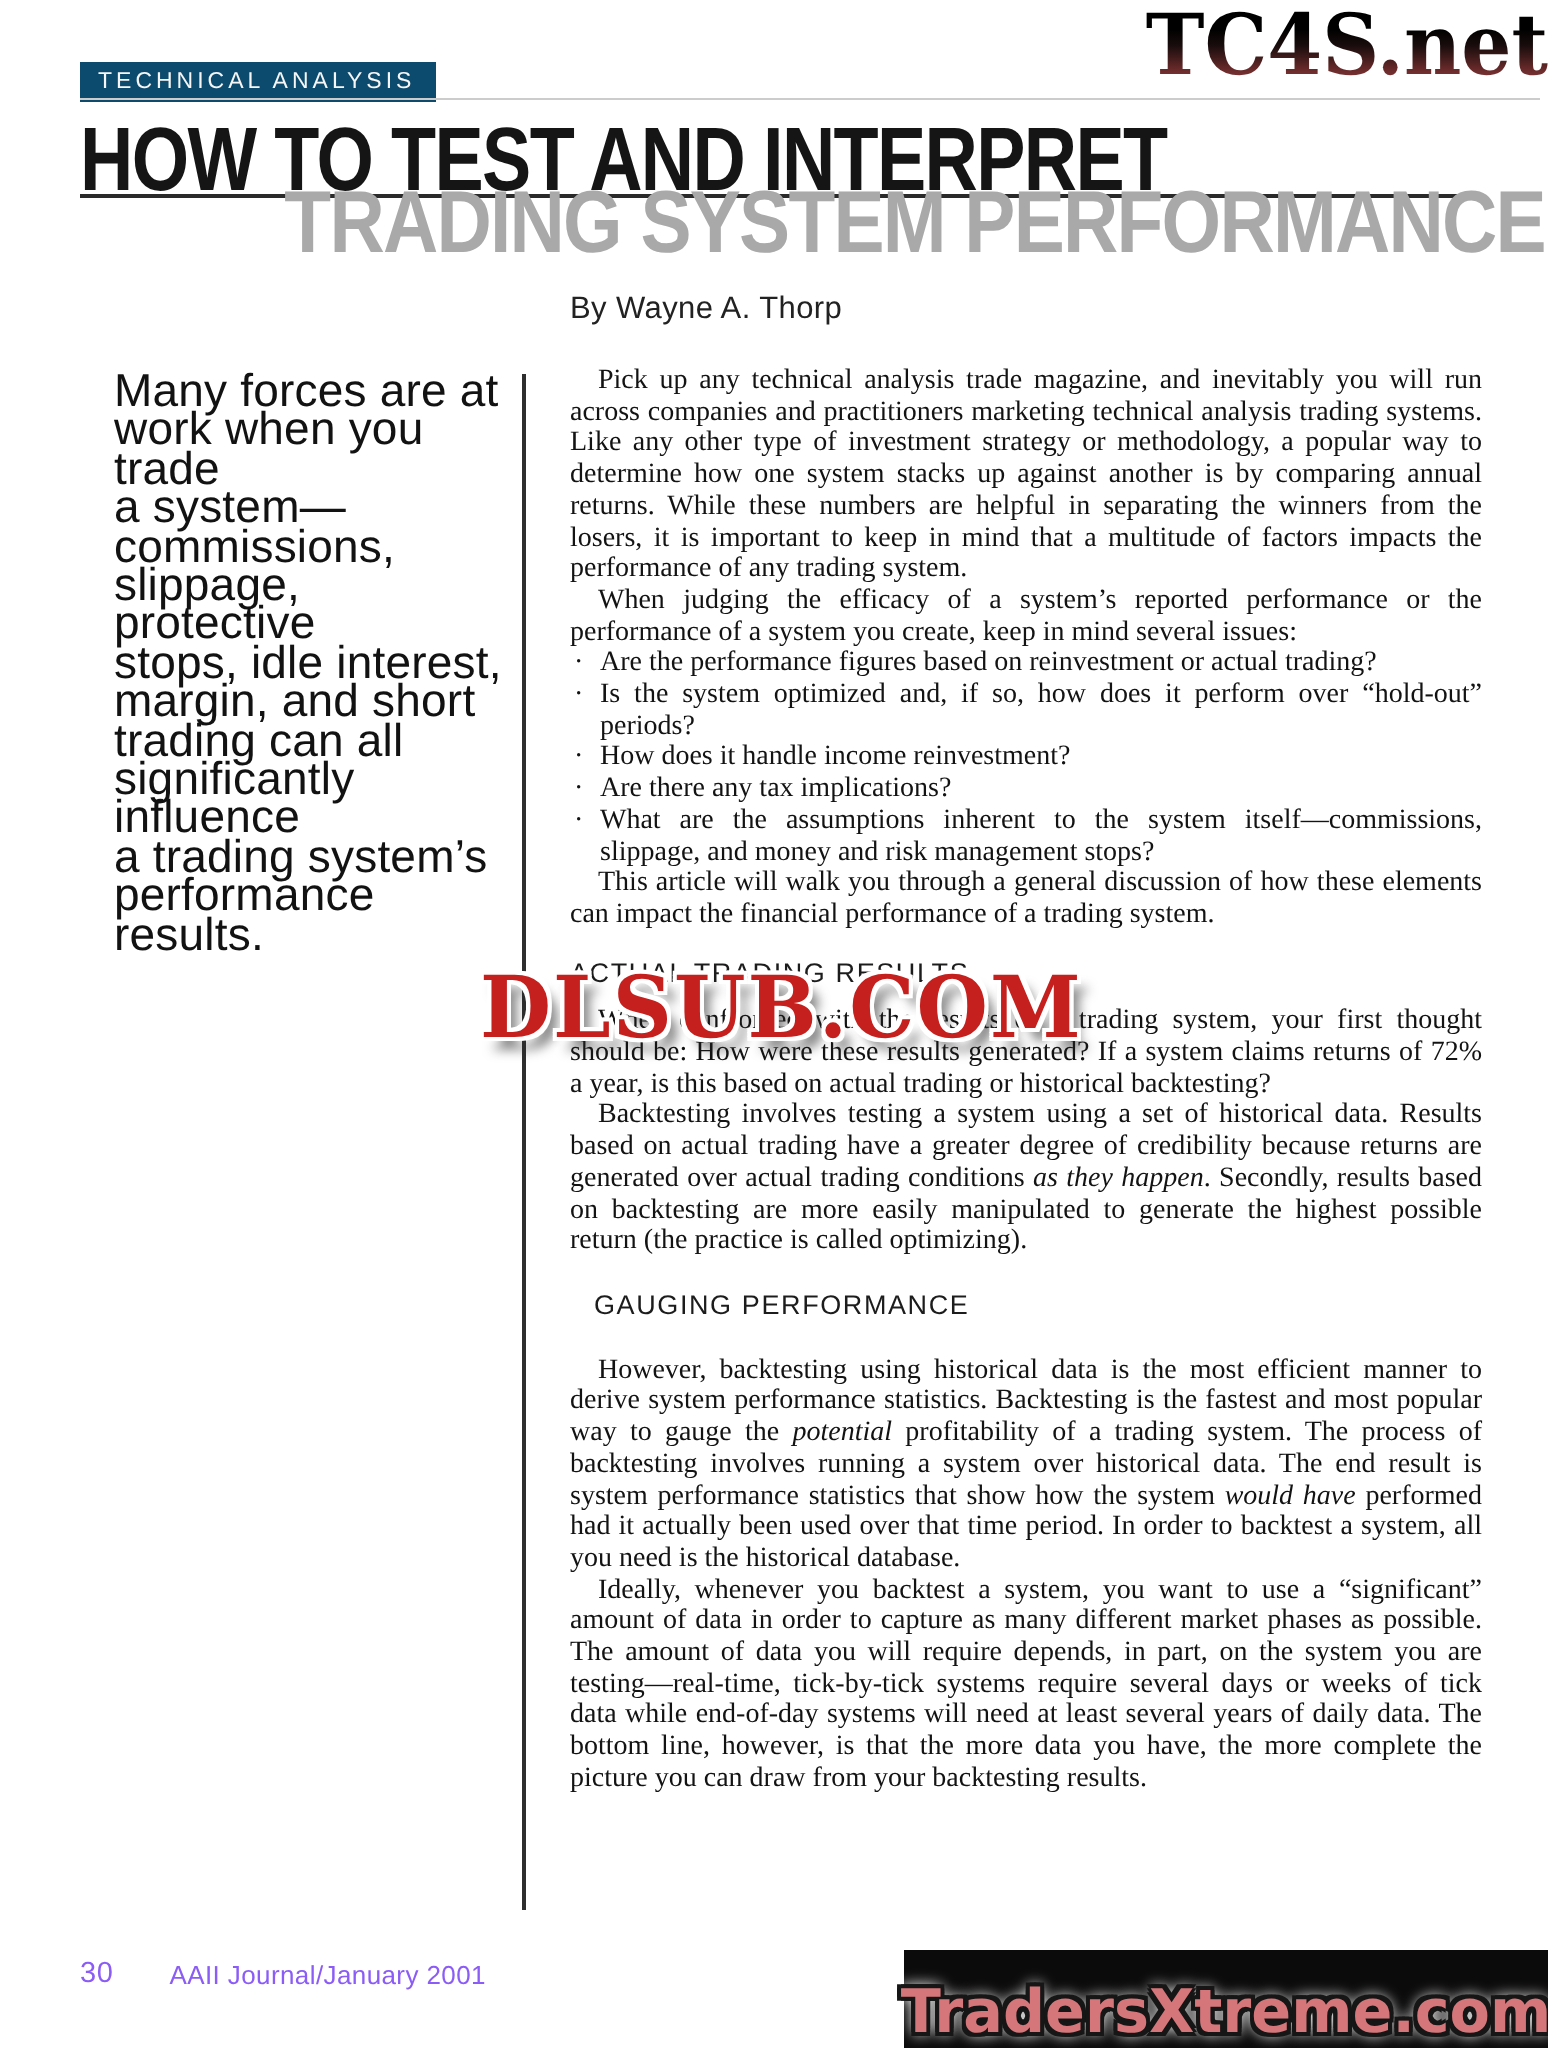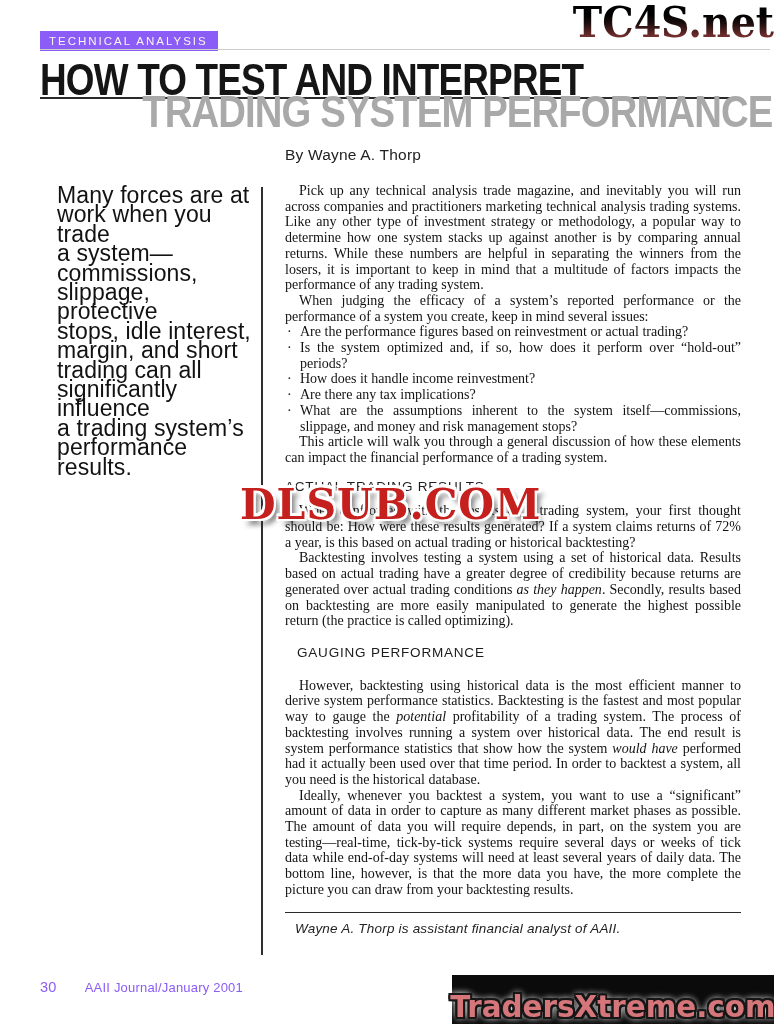--- a/index.html
+++ b/index.html
@@ -3,21 +3,21 @@
 <meta charset="utf-8">
 <style>
   html,body{margin:0;padding:0;background:#e8e8e8;}
   .page{
     position:relative;width:774px;height:1024px;background:#ffffff;
     overflow:hidden;font-family:"Liberation Sans",sans-serif;margin:0 auto;
   }
   
   .kicker{
     position:absolute;top:31px;left:40px;
-    background:#8b5cf6;color:#f6f6f6;
+    background:#0c4a6e;color:#f6f6f6;
     font-size:11.5px;letter-spacing:2px;
     padding:4px 10px 4px 9px;white-space:nowrap;
   }
   .kicker-rule{
     position:absolute;top:49px;left:40px;width:730px;height:1px;background:#cccccc;
   }
   .tc4s{
     position:absolute;top:2px;right:0px;
     font-family:"DejaVu Serif",serif;font-weight:700;
     font-size:42px;line-height:1;white-space:nowrap;
@@ -159,23 +159,20 @@
     <p class="bpara"><span>This article will walk you through a general discussion of how these elements can impact the financial performance of a trading system.</span></p>
 
     <h3 class="shead s1">ACTUAL TRADING RESULTS</h3>
     <p class="bpara"><span>When confronted with the results of a trading system, your first thought should be: How were these results generated? If a system claims returns of 72% a year, is this based on actual trading or historical backtesting?</span></p>
     <p class="bpara"><span>Backtesting involves testing a system using a set of historical data. Results based on actual trading have a greater degree of credibility because returns are generated over actual trading conditions </span><em>as they happen</em><span>. Secondly, results based on backtesting are more easily manipulated to generate the highest possible return (the practice is called optimizing).</span></p>
 
     <h3 class="shead s2">GAUGING PERFORMANCE</h3>
     <p class="bpara"><span>However, backtesting using historical data is the most efficient manner to derive system performance statistics. Backtesting is the fastest and most popular way to gauge the </span><em>potential</em><span> profitability of a trading system. The process of backtesting involves running a system over historical data. The end result is system performance statistics that show how the system </span><em>would have</em><span> performed had it actually been used over that time period. In order to backtest a system, all you need is the historical database.</span></p>
     <p class="bpara"><span>Ideally, whenever you backtest a system, you want to use a “significant” amount of data in order to capture as many different market phases as possible. The amount of data you will require depends, in part, on the system you are testing—real-time, tick-by-tick systems require several days or weeks of tick data while end-of-day systems will need at least several years of daily data. The bottom line, however, is that the more data you have, the more complete the picture you can draw from your backtesting results.</span></p>
 
-    <div class="footnote-block">
-      <p class="footnote">Wayne A. Thorp is assistant financial analyst of AAII.</p>
-    </div>
   </div>
 
   <div class="dlsub">DLSUB.COM</div>
 
   <div class="footer-left">
     <span class="page-num">30</span>
     <span class="journal-name">AAII Journal/January 2001</span>
   </div>
 
   <div class="tx-strip">

